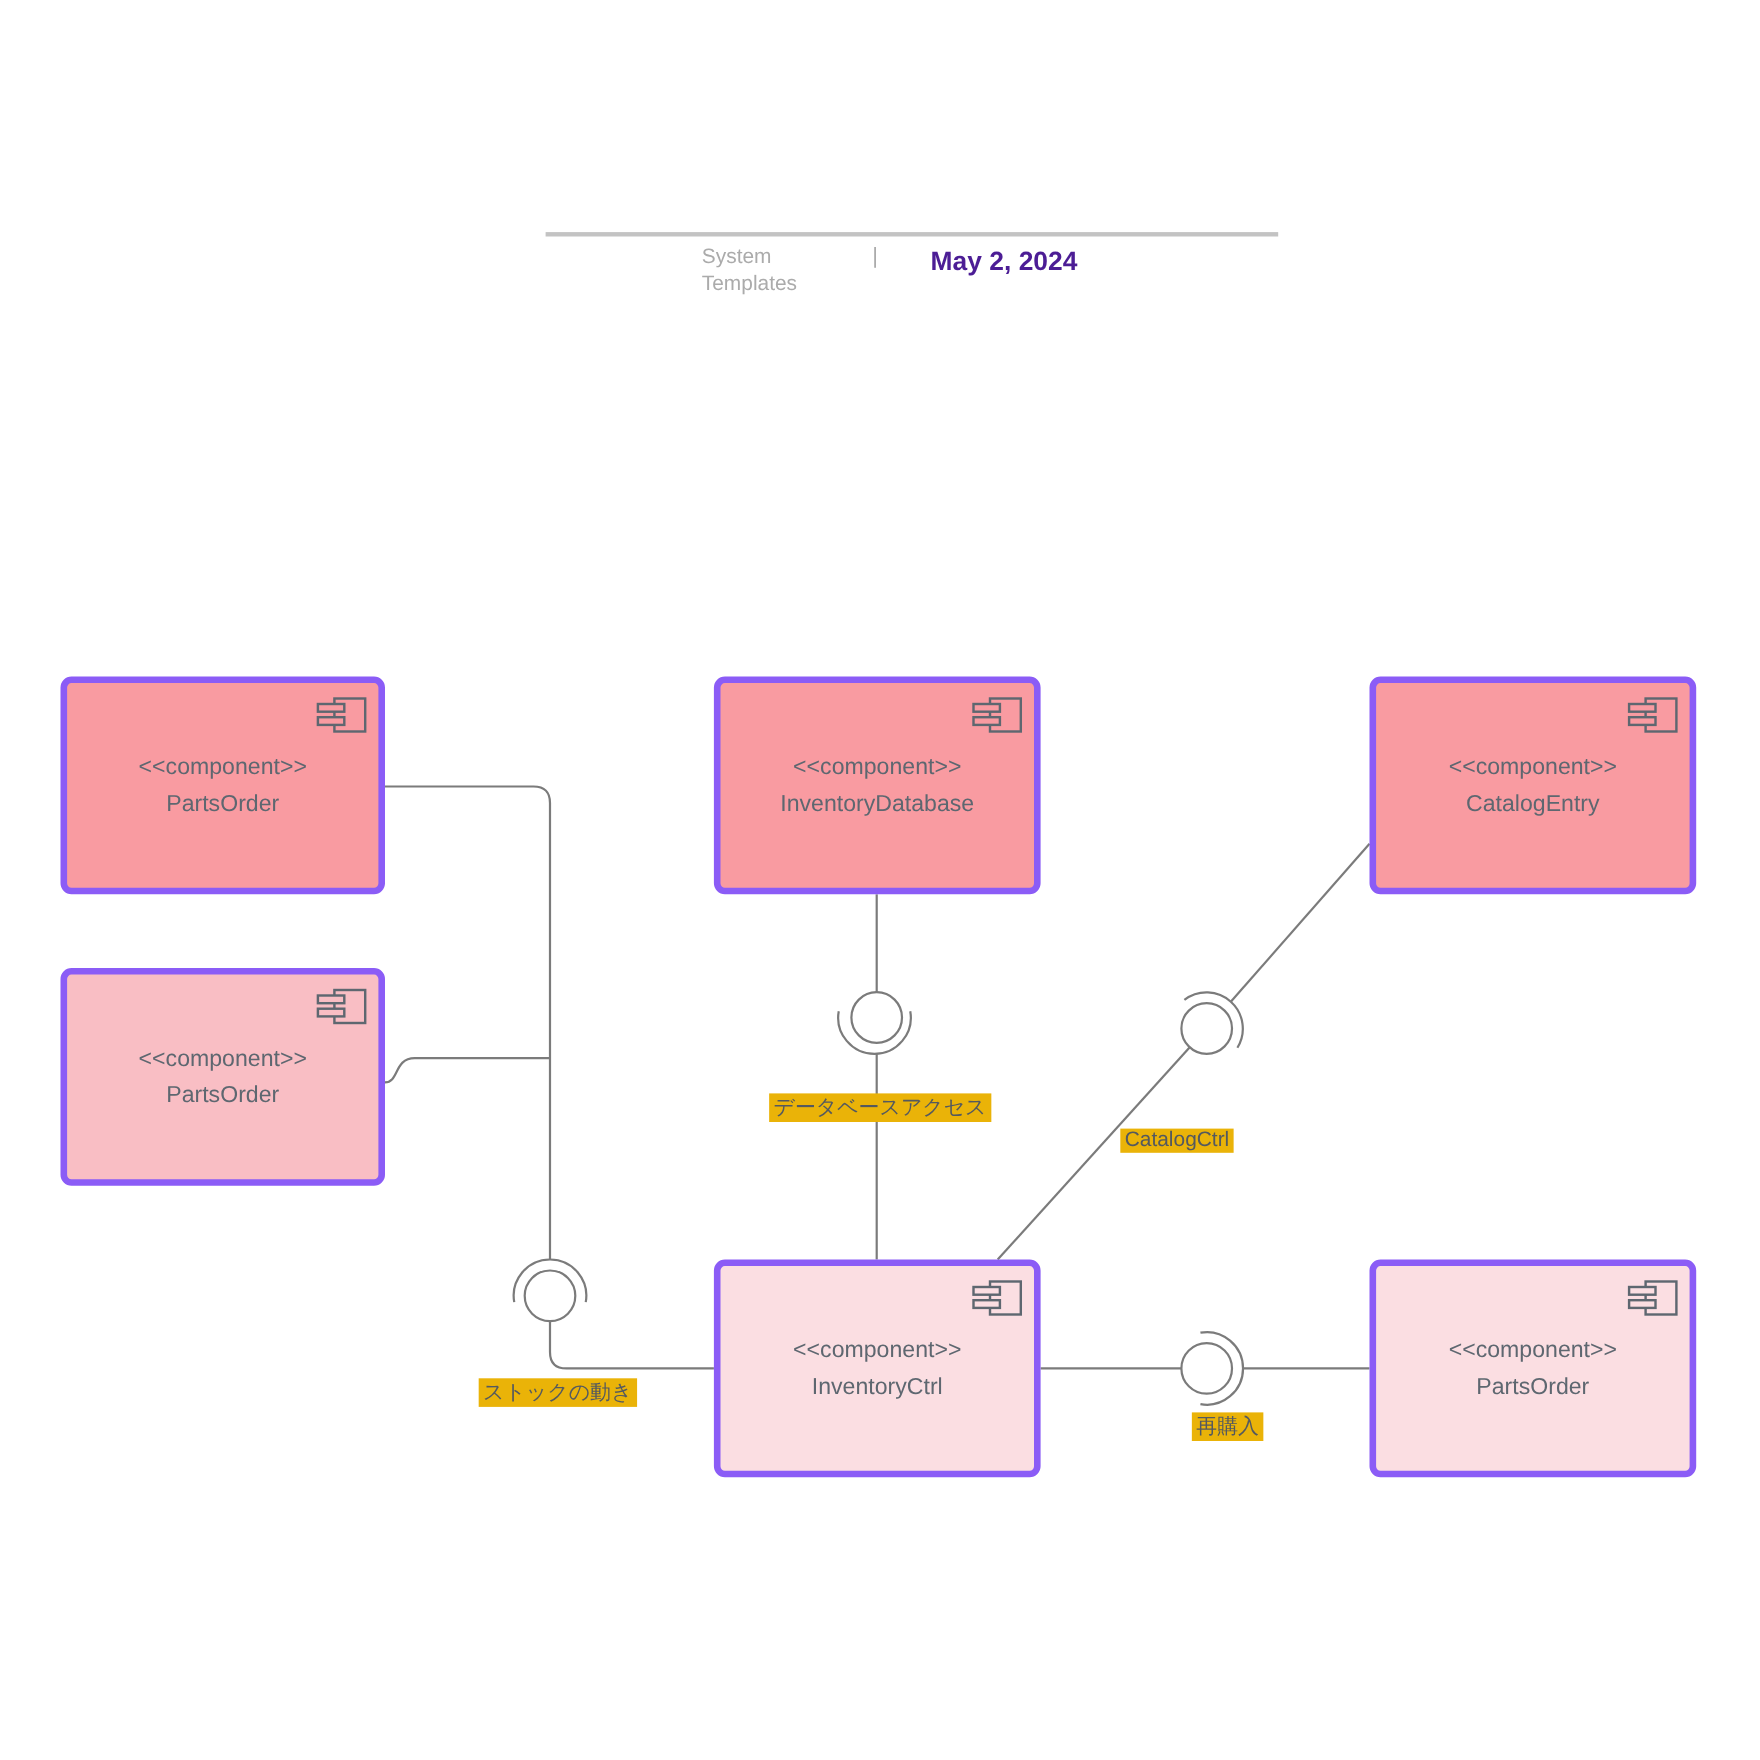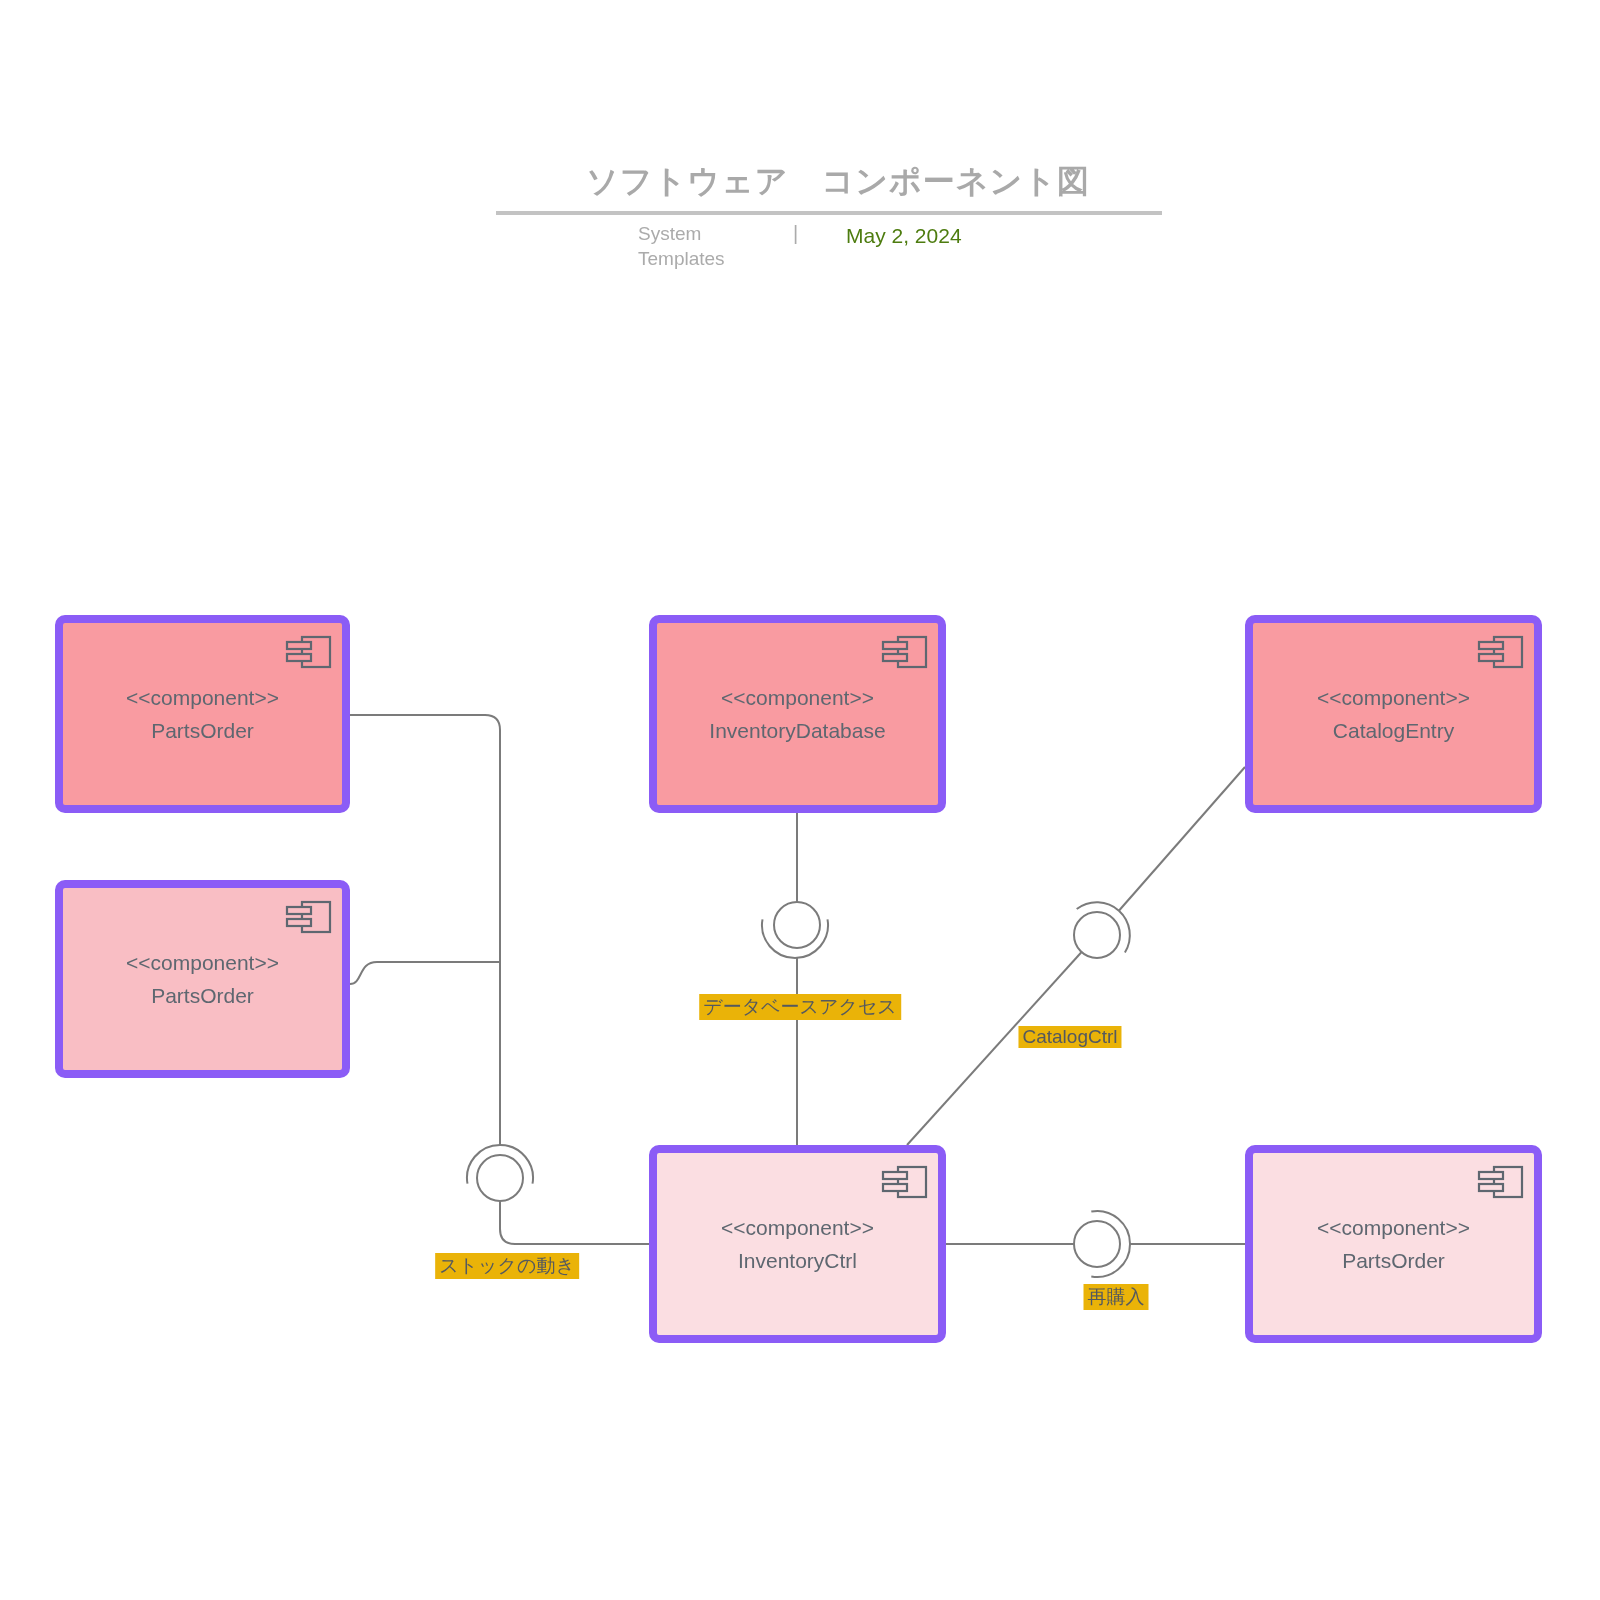--- a/index.html
+++ b/index.html
@@ -11,24 +11,24 @@
   .title{
     position:absolute;left:838px;top:160px;transform:translateX(-50%);
     font-size:32px;font-weight:700;letter-spacing:1px;color:#a9a9a9;white-space:nowrap;
   }
   .title-rule{position:absolute;left:496px;top:211px;width:666px;height:4px;background:#c3c3c3;}
   .attribution{
     position:absolute;left:638px;top:221px;width:112px;
     font-size:19px;line-height:25px;color:#ababab;
   }
   .hdr-divider{position:absolute;left:793px;top:222px;font-size:20px;color:#ababab;}
-  .hdr-date{position:absolute;left:846px;top:224px;font-size:21px;color:#4d7c0f;white-space:nowrap;}
+  .hdr-date{position:absolute;left:846px;top:224px;font-size:24px;color:#4c1d95;white-space:nowrap;font-weight:bold;}
   
   .component{
-    position:absolute;width:295px;height:198px;border:8px solid #8b5cf6;border-radius:10px;
+    position:absolute;width:295px;height:198px;border:6px solid #8b5cf6;border-radius:10px;
     box-sizing:border-box;
   }
   .component.dark{background:#f99ba1;}
   .component.medium{background:#f9bec4;}
   .component.light{background:#fbdee2;}
   .comp-text{
     position:absolute;left:0;right:0;top:50%;transform:translateY(-50%);
     text-align:center;color:#5e6770;font-size:21px;line-height:33px;
   }
   .comp-icon{position:absolute;top:12px;right:9px;}
@@ -41,21 +41,20 @@
   .if-label{
     position:absolute;transform:translate(-50%,-50%);
     font-size:19px;color:#54595f;white-space:nowrap;background:#eab308;padding:0 4px;
   }
 </style>
 </head>
 <body>
 
 <div class="canvas">
 
-  <div class="title">ソフトウェア　コンポーネント図</div>
   <div class="title-rule"></div>
   <div class="attribution">System Templates</div>
   <div class="hdr-divider">|</div>
   <div class="hdr-date">May 2, 2024</div>
 
   <svg class="connectors" width="1600" height="1600" viewBox="0 0 1600 1600">
     <g stroke="#7b7b7b" stroke-width="2" fill="none">
 
       <path d="M 350,715 H 485 Q 500,715 500,730 V 1145"></path>
       <path d="M 350,984 C 363,984 358,962 377,962 H 500"></path>

